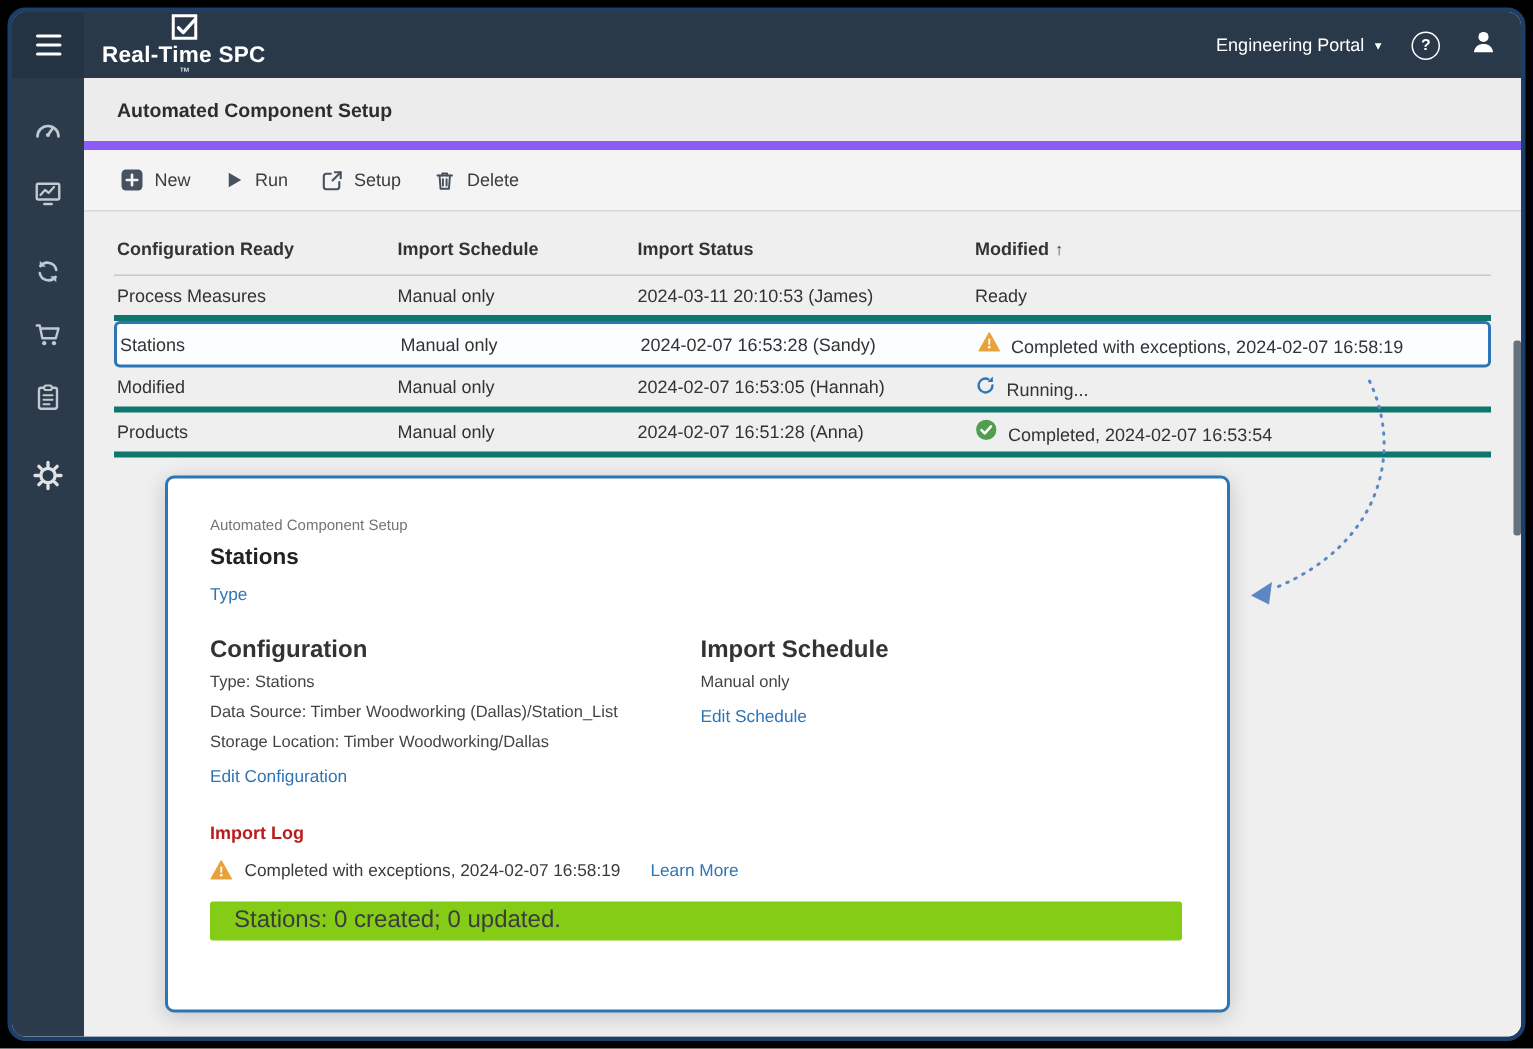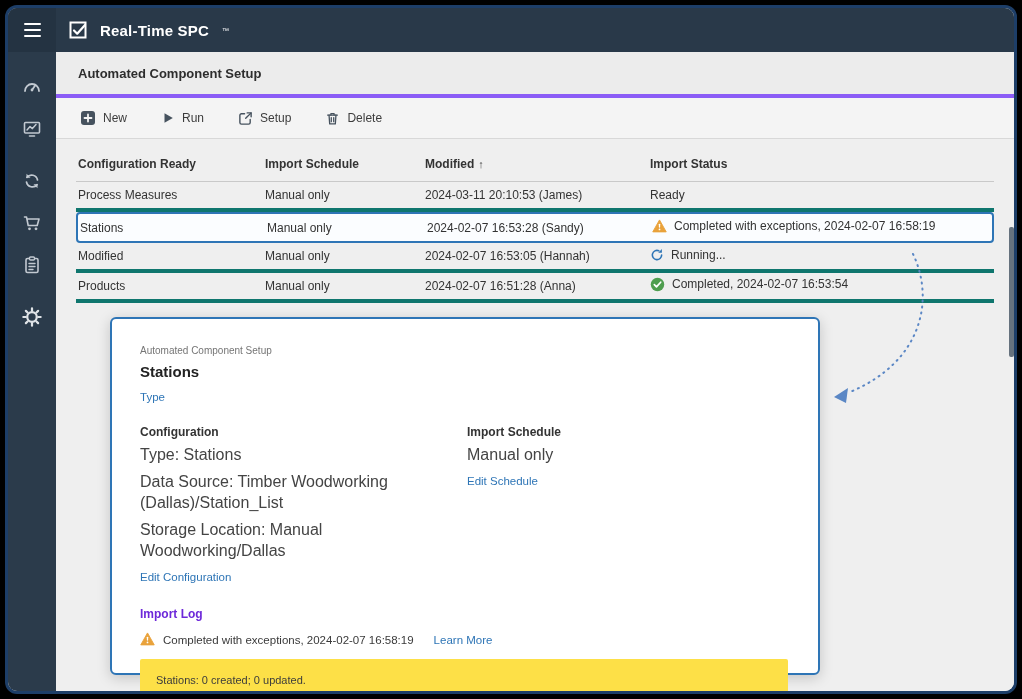--- a/index.html
+++ b/index.html
@@ -6,21 +6,21 @@
   body{width:1022px;height:699px;background:#000;position:relative;overflow:hidden;
        font-family:"Liberation Sans",sans-serif;-webkit-font-smoothing:antialiased;}
   .frame{position:absolute;left:5px;top:5px;right:5px;bottom:5px;border:3px solid #1d3e68;
          border-radius:12px;background:#efefef;overflow:hidden;}
 
   
   .topbar{height:44px;background:#293949;display:flex;align-items:center;color:#fff;}
   .hamburger{width:48px;height:44px;background:#243342;display:flex;flex-direction:column;
              justify-content:center;align-items:center;gap:4px;cursor:pointer;flex:0 0 48px;}
   .hamburger span{display:block;width:17px;height:2px;background:#fff;border-radius:1px;}
-  .logo{display:flex;align-items:center;gap:12px;margin-left:12px;}
+  .logo{display:flex;align-items:center;gap:0;margin-left:12px;flex-direction:column;}
   .logo svg{display:block;}
   .logo-text{font-size:15px;font-weight:700;letter-spacing:.2px;}
   .logo sup{font-size:7px;font-weight:400;margin-left:1px;}
   .topbar-right{margin-left:auto;display:flex;align-items:center;gap:20px;padding-right:16px;}
   .portal{display:flex;align-items:center;gap:7px;font-size:12px;cursor:pointer;}
   .portal .caret{font-size:9px;line-height:1;}
   .help-btn{width:17px;height:17px;border:1.5px solid #fff;border-radius:50%;font-size:10.5px;
             font-weight:700;display:flex;align-items:center;justify-content:center;cursor:pointer;}
 
   
@@ -29,55 +29,55 @@
            padding-top:16px;flex:0 0 48px;}
   .side-ic{width:26px;height:26px;display:flex;align-items:center;justify-content:center;cursor:pointer;}
   .side-ic svg{display:block;}
   .mt-sm{margin-top:6px;} .mt-md{margin-top:16px;}
   .gap-group{margin-top:16px;}
 
   .main{flex:1;position:relative;background:#efefef;min-width:0;}
   .page-header{height:42px;display:flex;align-items:center;padding-left:22px;background:#ececec;}
   .page-title{font-size:13px;font-weight:700;color:#2d2d2d;}
 
-  .toolbar{height:40px;display:flex;align-items:center;gap:34px;padding-left:24px;
-           background:#f4f4f4;border-top:4px solid #8b5cf6;border-bottom:1px solid #d8d8d8;}
+  .toolbar{height:40px;display:flex;align-items:center;gap:22px;padding-left:24px;
+           background:#f4f4f4;border-top:6px solid #8b5cf6;border-bottom:1px solid #d8d8d8;}
   .tb-btn{display:flex;align-items:center;gap:7px;font-size:12px;color:#3c3c3c;cursor:pointer;}
   .tb-btn svg{display:block;}
 
   
   .table{margin:8px 20px 0 20px;font-size:12px;color:#333;}
   .thead,.trow{display:grid;grid-template-columns:187px 160px 225px 1fr;align-items:center;
                padding-left:2px;}
   .thead{height:34px;font-weight:700;border-bottom:1px solid #c9c9c9;}
   .trow{height:30px;border-bottom:4px solid #0f766e;cursor:pointer;box-sizing:border-box;}
   .trow.selected{background:#fbfdff;border:2px solid #2e75b6;border-radius:4px;height:31px;}
   .cell{overflow:hidden;white-space:nowrap;text-overflow:ellipsis;padding-right:8px;}
-  .status{display:flex;align-items:flex-start;gap:7px;}
+  .status{display:flex;align-items:flex-end;gap:7px;}
   .sort-arrow{font-size:11px;margin-left:4px;color:#444;}
 
   .scroll-thumb{position:absolute;right:0;top:175px;width:5px;height:130px;background:#66727e;
                 border-radius:2px;cursor:pointer;}
 
   
   .detail{position:absolute;left:102px;top:309px;width:710px;height:358px;background:#fff;
           border:2px solid #2e75b6;border-radius:6px;box-shadow:0 3px 14px rgba(0,0,0,.18);
           box-sizing:border-box;padding:26px 30px 0 28px;z-index:10;}
   .ctx-label{font-size:10px;color:#757575;}
   .detail-title{font-size:15px;font-weight:700;color:#222;margin-top:7px;}
   .link{color:#2e75b6;font-size:11.5px;cursor:pointer;text-decoration:none;}
   .edit-link{display:inline-block;margin-top:11px;}
   .cols{display:flex;margin-top:20px;}
   .col-left{flex:0 0 327px;}
-  .sec-head{font-size:12px;font-weight:700;color:#333;}
-  .sec-line{font-size:16px;color:#444;margin-top:5px;line-height:1.35;}
+  .sec-head{font-size:16px;font-weight:700;color:#333;}
+  .sec-line{font-size:11px;color:#444;margin-top:5px;line-height:1.35;}
   .sec-link{display:inline-block;margin-top:9px;}
-  .log-head{font-size:12px;font-weight:700;color:#6d28d9;margin-top:22px;}
+  .log-head{font-size:12px;font-weight:700;color:#b91c1c;margin-top:22px;}
   .log-status{display:flex;align-items:center;gap:8px;margin-top:11px;font-size:11.5px;color:#3a3a3a;}
-  .log-box{background:#fde047;margin-top:11px;padding:15px 16px;font-size:11px;color:#3c3c3c;
+  .log-box{background:#84cc16;margin-top:11px;padding:4px 16px;font-size:16px;color:#3c3c3c;
            border-radius:2px;}
   .log-box p{margin:0;}
   .log-box p + p{margin-top:15px;}
 
   
   .arrow-svg{position:absolute;left:812px;top:232px;z-index:11;pointer-events:none;}
 </style>
 </head>
 <body>
 
@@ -91,20 +91,33 @@
     </div>
     <div class="logo">
       <span>
         <svg width="20" height="20" viewBox="0 0 20 20">
           <rect x="2.5" y="2.5" width="15" height="15" fill="none" stroke="#fff" stroke-width="2"></rect>
           <path d="M6 10.5l3.2 3.2L17 5" fill="none" stroke="#fff" stroke-width="2.2" stroke-linecap="round" stroke-linejoin="round"></path>
         </svg>
       </span>
       <span class="logo-text">Real-Time SPC</span>
       <sup>™</sup>
+    </div>
+    <div class="topbar-right">
+      <div class="portal">
+        <span>Engineering Portal</span>
+        <span class="caret">▾</span>
+      </div>
+      <div class="help-btn">?</div>
+      <div style="cursor:pointer;">
+        <svg width="18" height="18" viewBox="0 0 16 16">
+          <circle cx="8" cy="5" r="3" fill="#fff"></circle>
+          <path d="M2.3 14c.6-3.4 2.7-4.8 5.7-4.8s5.1 1.4 5.7 4.8z" fill="#fff"></path>
+        </svg>
+      </div>
     </div>
   </div>
 
   <div class="app-body">
 
     <div class="sidebar">
       <div class="side-ic mt-sm">
         <svg width="20" height="20" viewBox="0 0 20 20">
           <path d="M3 14a7 7 0 1 1 14 0" fill="none" stroke="#c2c9d1" stroke-width="1.8" stroke-linecap="round"></path>
           <path d="M10 13L13.5 8" stroke="#c2c9d1" stroke-width="1.8" stroke-linecap="round"></path>
@@ -193,24 +206,24 @@
             </svg>
           </span>
           <span>Delete</span>
         </div>
       </div>
 
       <div class="table">
         <div class="thead">
           <div class="cell">Configuration Ready</div>
           <div class="cell">Import Schedule</div>
+          <div class="cell">Import Status</div>
           <div class="cell">
             <span>Modified</span><span class="sort-arrow">↑</span>
           </div>
-          <div class="cell">Import Status</div>
         </div>
 
         <div class="trow">
           <div class="cell">Process Measures</div>
           <div class="cell">Manual only</div>
           <div class="cell">2024-03-11 20:10:53 (James)</div>
           <div class="cell status">
             <span>Ready</span>
           </div>
         </div>
@@ -269,21 +282,21 @@
   <div class="detail">
     <div class="ctx-label">Automated Component Setup</div>
     <div class="detail-title">Stations</div>
     <a class="link edit-link">Type</a>
 
     <div class="cols">
       <div class="col-left">
         <div class="sec-head">Configuration</div>
         <div class="sec-line">Type: Stations</div>
         <div class="sec-line">Data Source: Timber Woodworking (Dallas)/Station_List</div>
-        <div class="sec-line">Storage Location: Manual Woodworking/Dallas</div>
+        <div class="sec-line">Storage Location: Timber Woodworking/Dallas</div>
         <a class="link sec-link">Edit Configuration</a>
       </div>
       <div class="col-right">
         <div class="sec-head">Import Schedule</div>
         <div class="sec-line">Manual only</div>
         <a class="link sec-link">Edit Schedule</a>
       </div>
     </div>
 
     <div class="log-head">Import Log</div>

